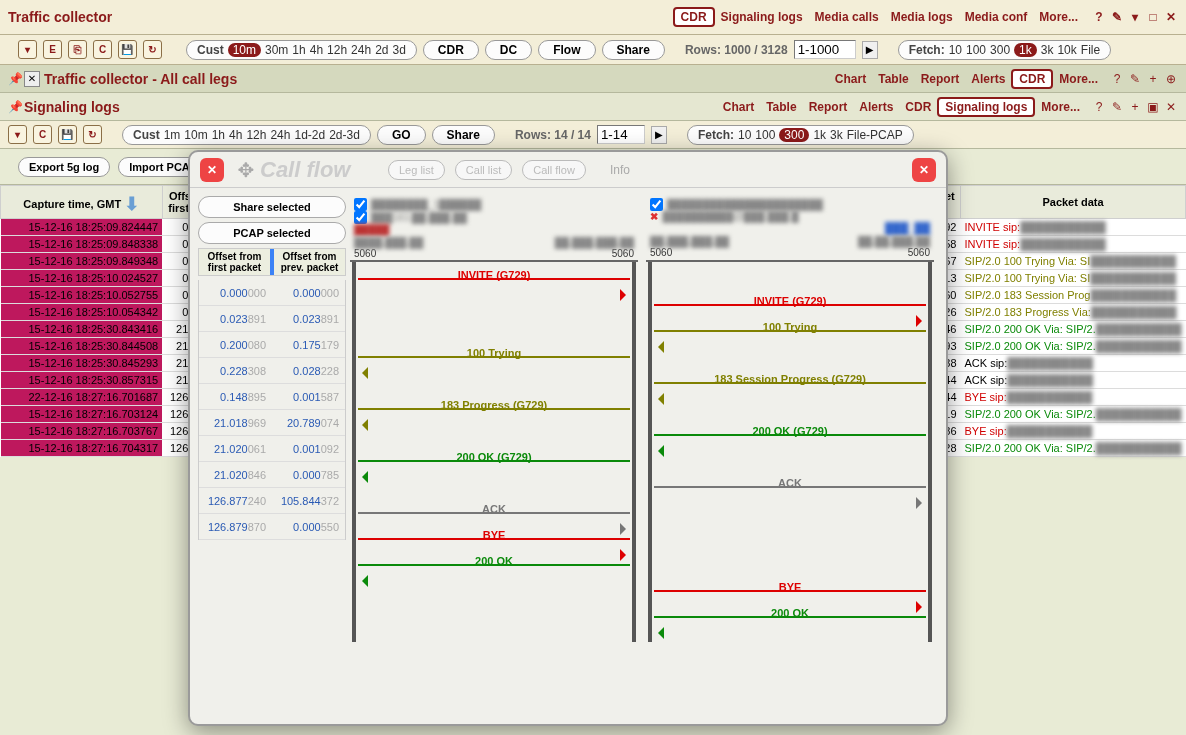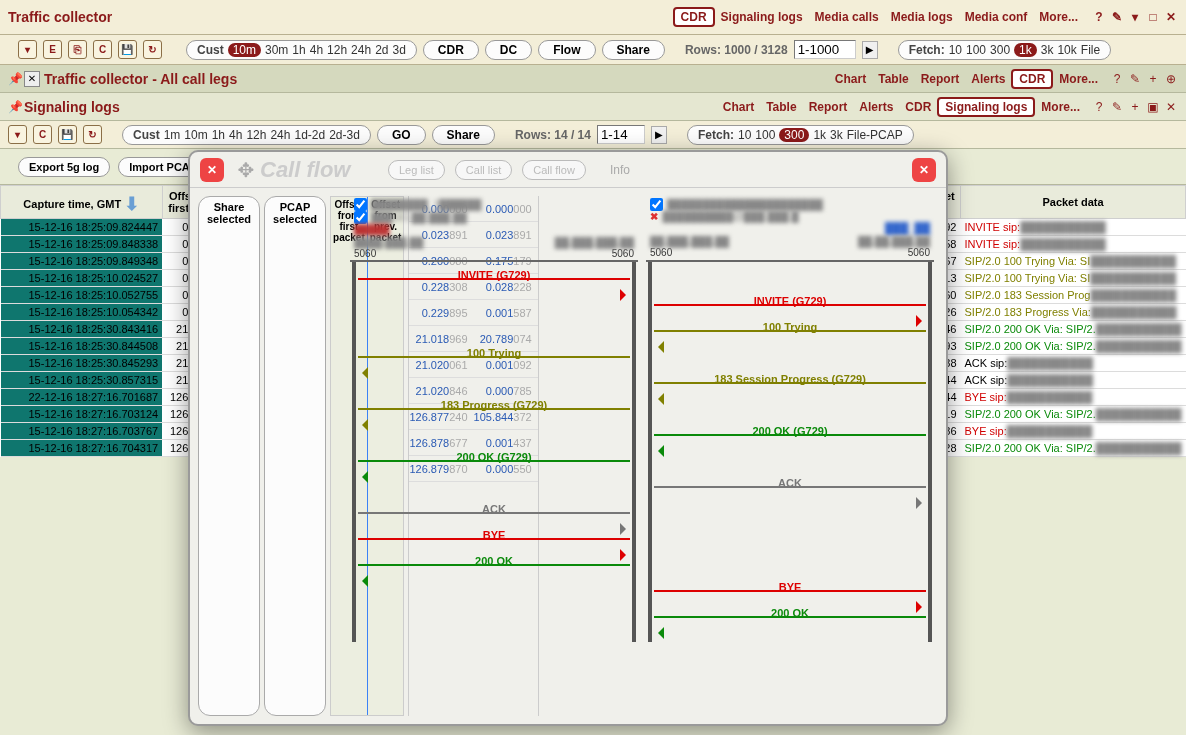--- a/index.html
+++ b/index.html
@@ -34,45 +34,45 @@
   .sig-active { background:#fff; border:2px solid #8b1a1a; border-radius:4px; padding:1px 6px; color:#8b1a1a; font-weight:bold; }
 
   .sig-row2 { background:#f3eed8; height:28px; display:flex; align-items:center; padding:0 8px; gap:6px; border-bottom:1px solid #b5b89d; }
   .sig-row3 { background:#e8ebd5; height:36px; display:flex; align-items:center; padding:0 18px; gap:8px; border-bottom:1px solid #b5b89d; }
   .pill-small { border:1px solid #999; border-radius:12px; padding:3px 10px; background:#fcfcfc; font-weight:bold; cursor:pointer; font-size:11px; }
 
   .bg-table { position:relative; background:#fff; }
   .bg-table table { border-collapse:collapse; width:100%; }
   .bg-table th { background:#e9ebdb; border:1px solid #cfcfcf; font-size:11px; padding:4px 2px; font-weight:bold; }
   .bg-table td { border-bottom:1px solid #dcdcdc; padding:2px 4px; font-size:11px; white-space:nowrap; }
-  .bg-table td.col-time { background:#0f766e;padding-left:28px; }
+  .bg-table td.col-time { background:#be185d;padding-left:28px; }
   .bg-table td.col-off { text-align:right; }
   .col-dir { text-align:center; }
   .col-size { text-align:right; }
   .pk-red { color:#d00000;margin-left:41px; }
   .pk-olive { color:#808000; }
   .pk-green { color:#0a8a0a; }
   .sort-arrow { display:inline-block; color:#6a9fd4; font-size:18px; transform:translateY(2px); }
 
   
   .dialog { position:absolute; top:150px; left:188px; width:760px; height:576px; background:#f0f0eb; border:2px solid #9a9a9a; border-radius:10px; box-shadow:0 6px 24px rgba(0,0,0,0.4); }
   .dlg-head { height:36px; display:flex; align-items:center; gap:10px; padding:0 10px; border-bottom:1px solid #ccc; }
   .close-x { width:24px;height:24px;background:#e44; border-radius:6px; display:flex;align-items:center;justify-content:center; color:#fff; font-weight:bold; cursor:pointer; }
   .close-x.right { margin-left:auto; }
   .move-ic { width:24px;height:24px; display:flex;align-items:center;justify-content:center; color:#aaa; font-size:20px; cursor:move;}
   .tab-btn { border:1px solid #bbb; border-radius:12px; padding:3px 10px; background:#fff; font-size:11px; cursor:pointer; }
   .tab-btn.dis { color:#bbb; background:#f7f7f7; }
   .info-lab { color:#aaa; margin-left:14px; }
   .dlg-title { font-size:22px; font-weight:bold; color:#ccc; font-style:italic; position:absolute; left:70px; top:5px; pointer-events:none;}
 
   .dlg-body { display:flex; padding:8px; gap:0; height:calc(100% - 36px); overflow:hidden;}
-  .dlg-left { width:148px; display:flex; flex-direction:row; gap:4px; }
+  .dlg-left { width:148px; display:flex; flex-direction:column; gap:4px; }
   .dlg-left .pill-btn2 { border:1px solid #aaa; border-radius:12px; padding:4px 8px; font-size:11px; font-weight:bold; background:#fcfcfc; cursor:pointer; text-align:center; }
   .offset-head { display:flex; border:1px solid #ccc; background:#eceee0; }
-  .offset-head div { flex:1; font-size:10px; font-weight:bold; text-align:center; padding:2px 2px; border-right:1px solid #3b82f6;}
+  .offset-head div { flex:1; font-size:10px; font-weight:bold; text-align:center; padding:2px 2px; border-right:4px solid #3b82f6;}
   .offset-head div:last-child{border:none;}
   .offsets { border-left:1px solid #ccc; border-right:1px solid #ccc; }
   .off-row { display:flex; border-bottom:1px solid #ddd; height:26px; align-items:center; }
   .off-row div { flex:1; font-size:11px; text-align:right; padding-right:6px; }
   .off-row .gray { color:#aaa; }
   .off-row .blue { color:#2a5ab4; }
 
   .flow-col { flex:1; padding:0 4px; display:flex; gap:8px; }
   .leg { flex:1; position:relative; }
   .leg-head { font-size:11px; height:66px; border-bottom:2px solid #666; padding:2px 4px; display:flex; flex-direction:column; }
@@ -416,42 +416,38 @@
           </div>
           <div class="off-row">
             <div><span class="blue">0.200</span><span class="gray">080</span></div>
             <div><span class="blue">0.175</span><span class="gray">179</span></div>
           </div>
           <div class="off-row">
             <div><span class="blue">0.228</span><span class="gray">308</span></div>
             <div><span class="blue">0.028</span><span class="gray">228</span></div>
           </div>
           <div class="off-row">
-            <div><span class="blue">0.229</span><span class="gray">895</span></div>
+            <div><span class="blue">0.148</span><span class="gray">895</span></div>
             <div><span class="blue">0.001</span><span class="gray">587</span></div>
           </div>
           <div class="off-row">
             <div><span class="blue">21.018</span><span class="gray">969</span></div>
             <div><span class="blue">20.789</span><span class="gray">074</span></div>
           </div>
           <div class="off-row">
             <div><span class="blue">21.020</span><span class="gray">061</span></div>
             <div><span class="blue">0.001</span><span class="gray">092</span></div>
           </div>
           <div class="off-row">
             <div><span class="blue">21.020</span><span class="gray">846</span></div>
             <div><span class="blue">0.000</span><span class="gray">785</span></div>
           </div>
           <div class="off-row">
             <div><span class="blue">126.877</span><span class="gray">240</span></div>
             <div><span class="blue">105.844</span><span class="gray">372</span></div>
-          </div>
-          <div class="off-row">
-            <div><span class="blue">126.878</span><span class="gray">677</span></div>
-            <div><span class="blue">0.001</span><span class="gray">437</span></div>
           </div>
           <div class="off-row">
             <div><span class="blue">126.879</span><span class="gray">870</span></div>
             <div><span class="blue">0.000</span><span class="gray">550</span></div>
           </div>
         </div>
     </div>
 
     <div class="flow-col">
       <div class="leg">

